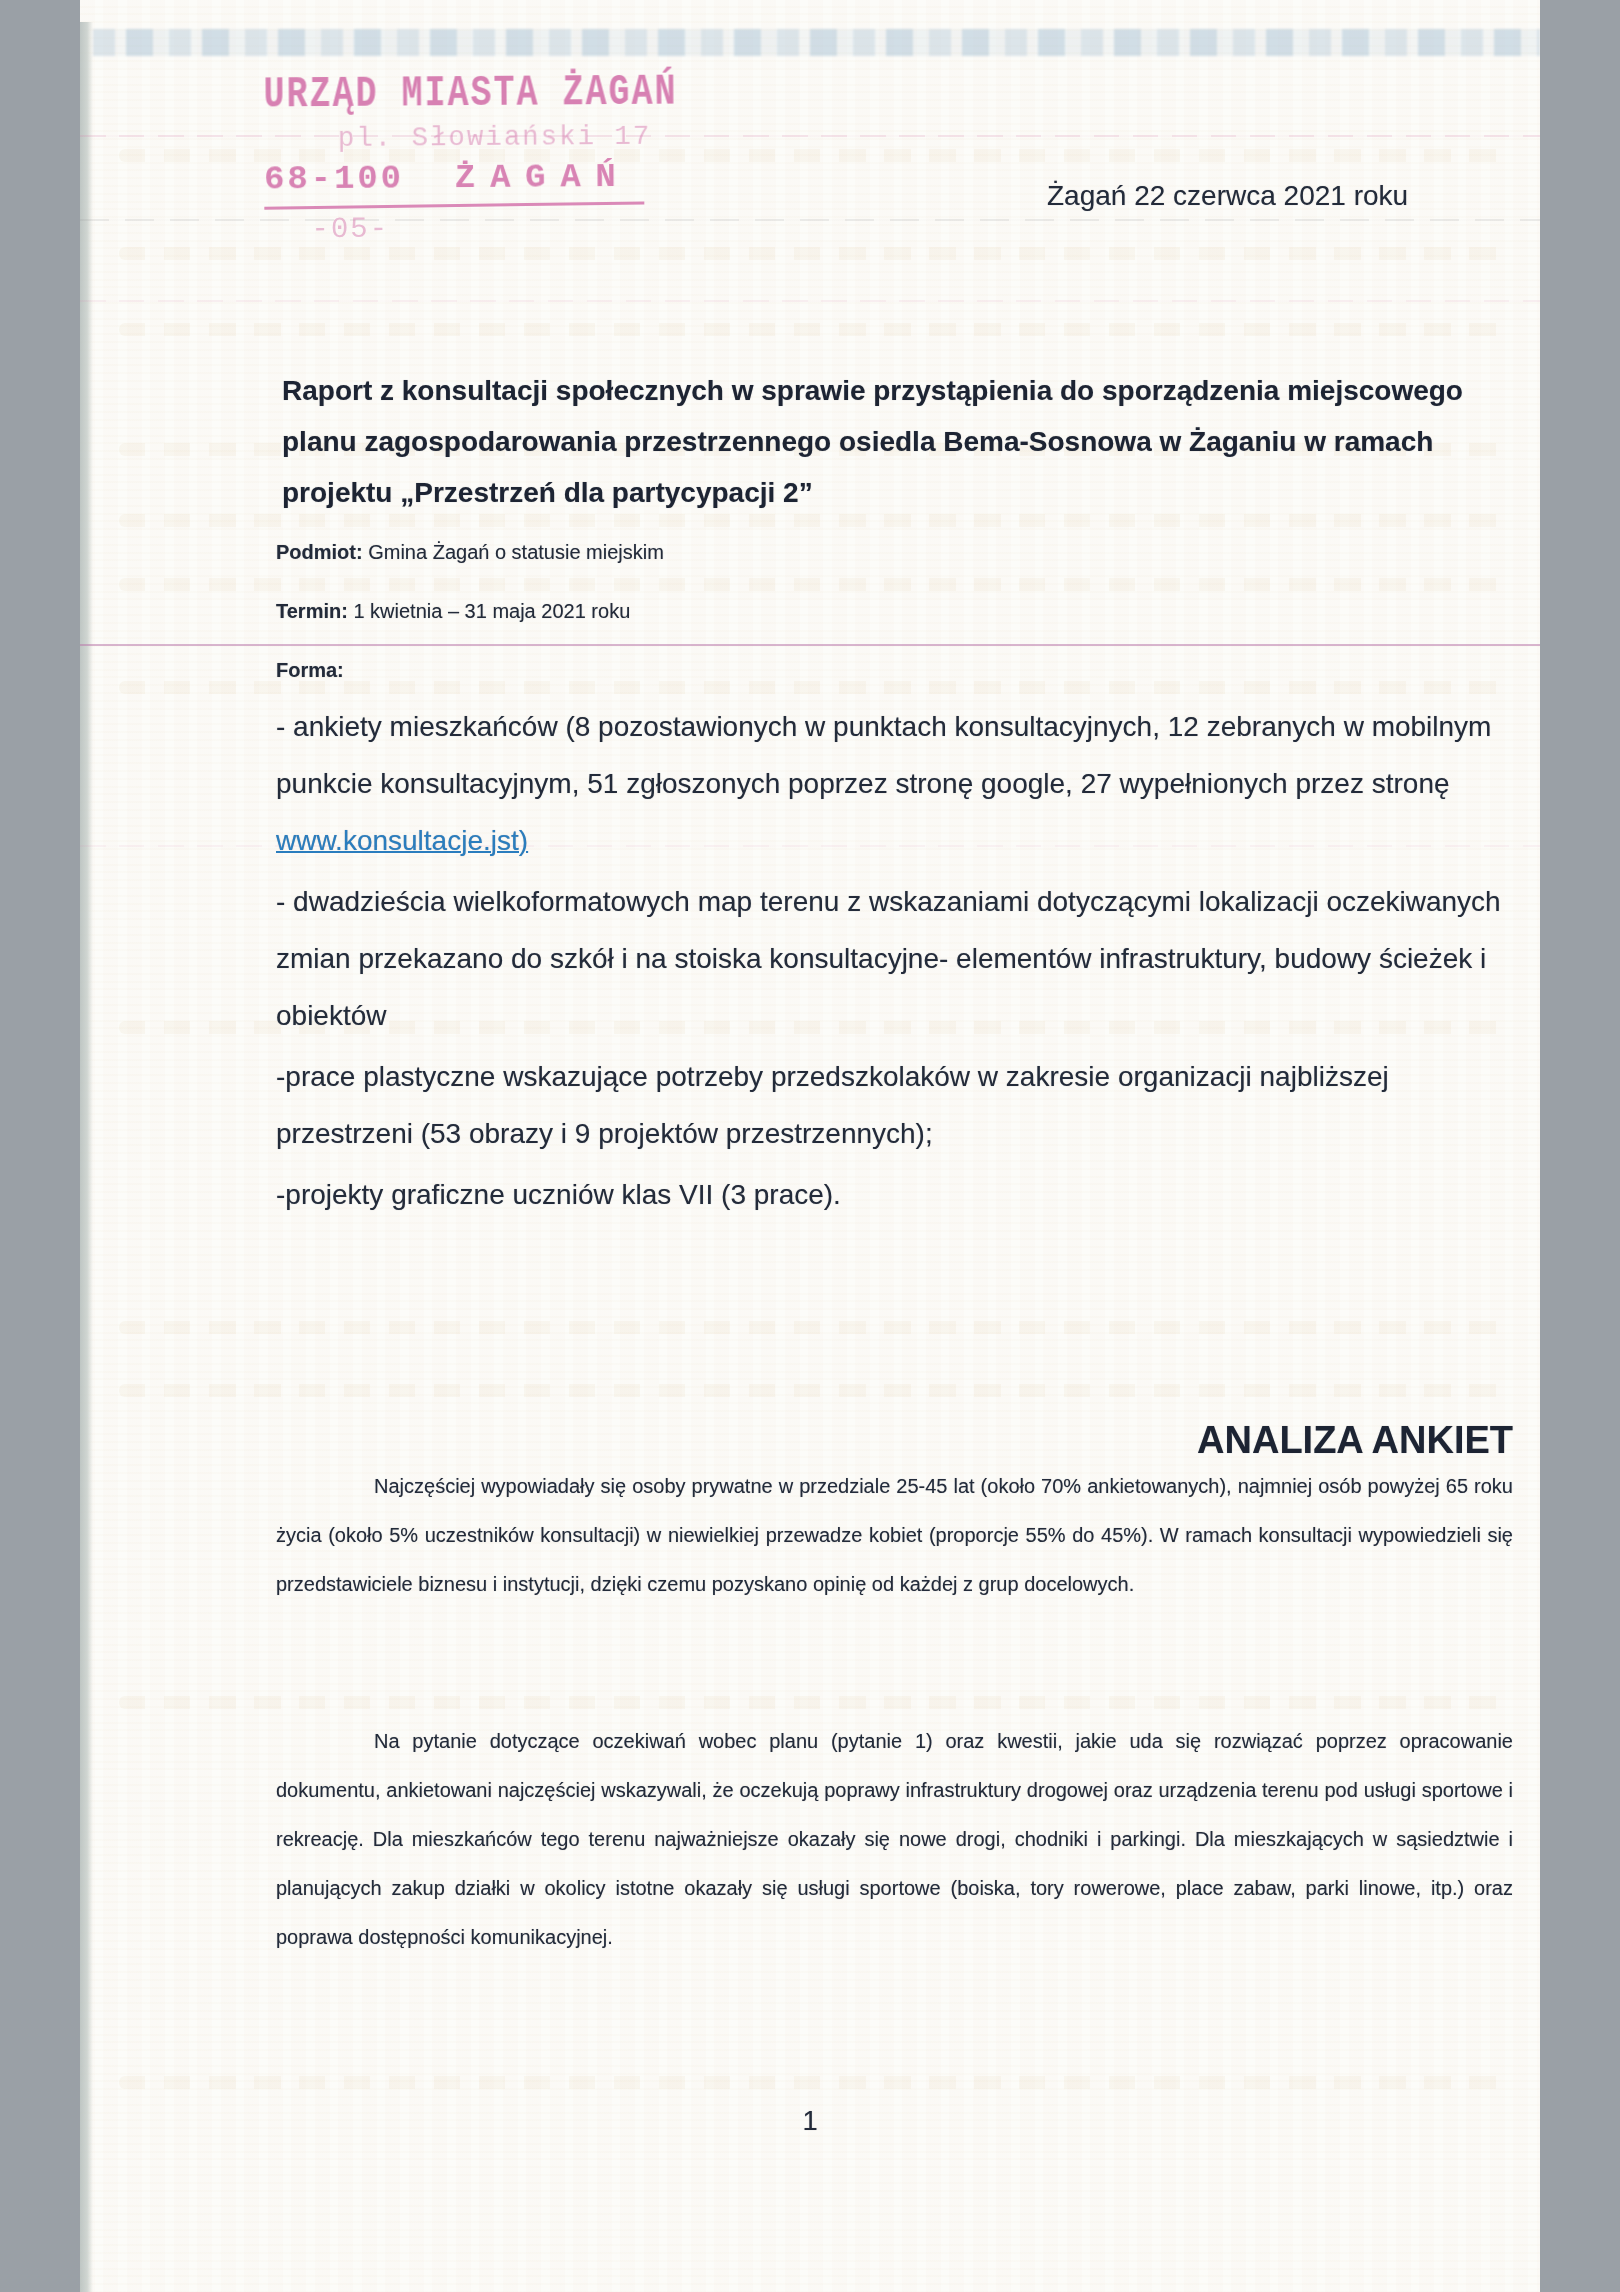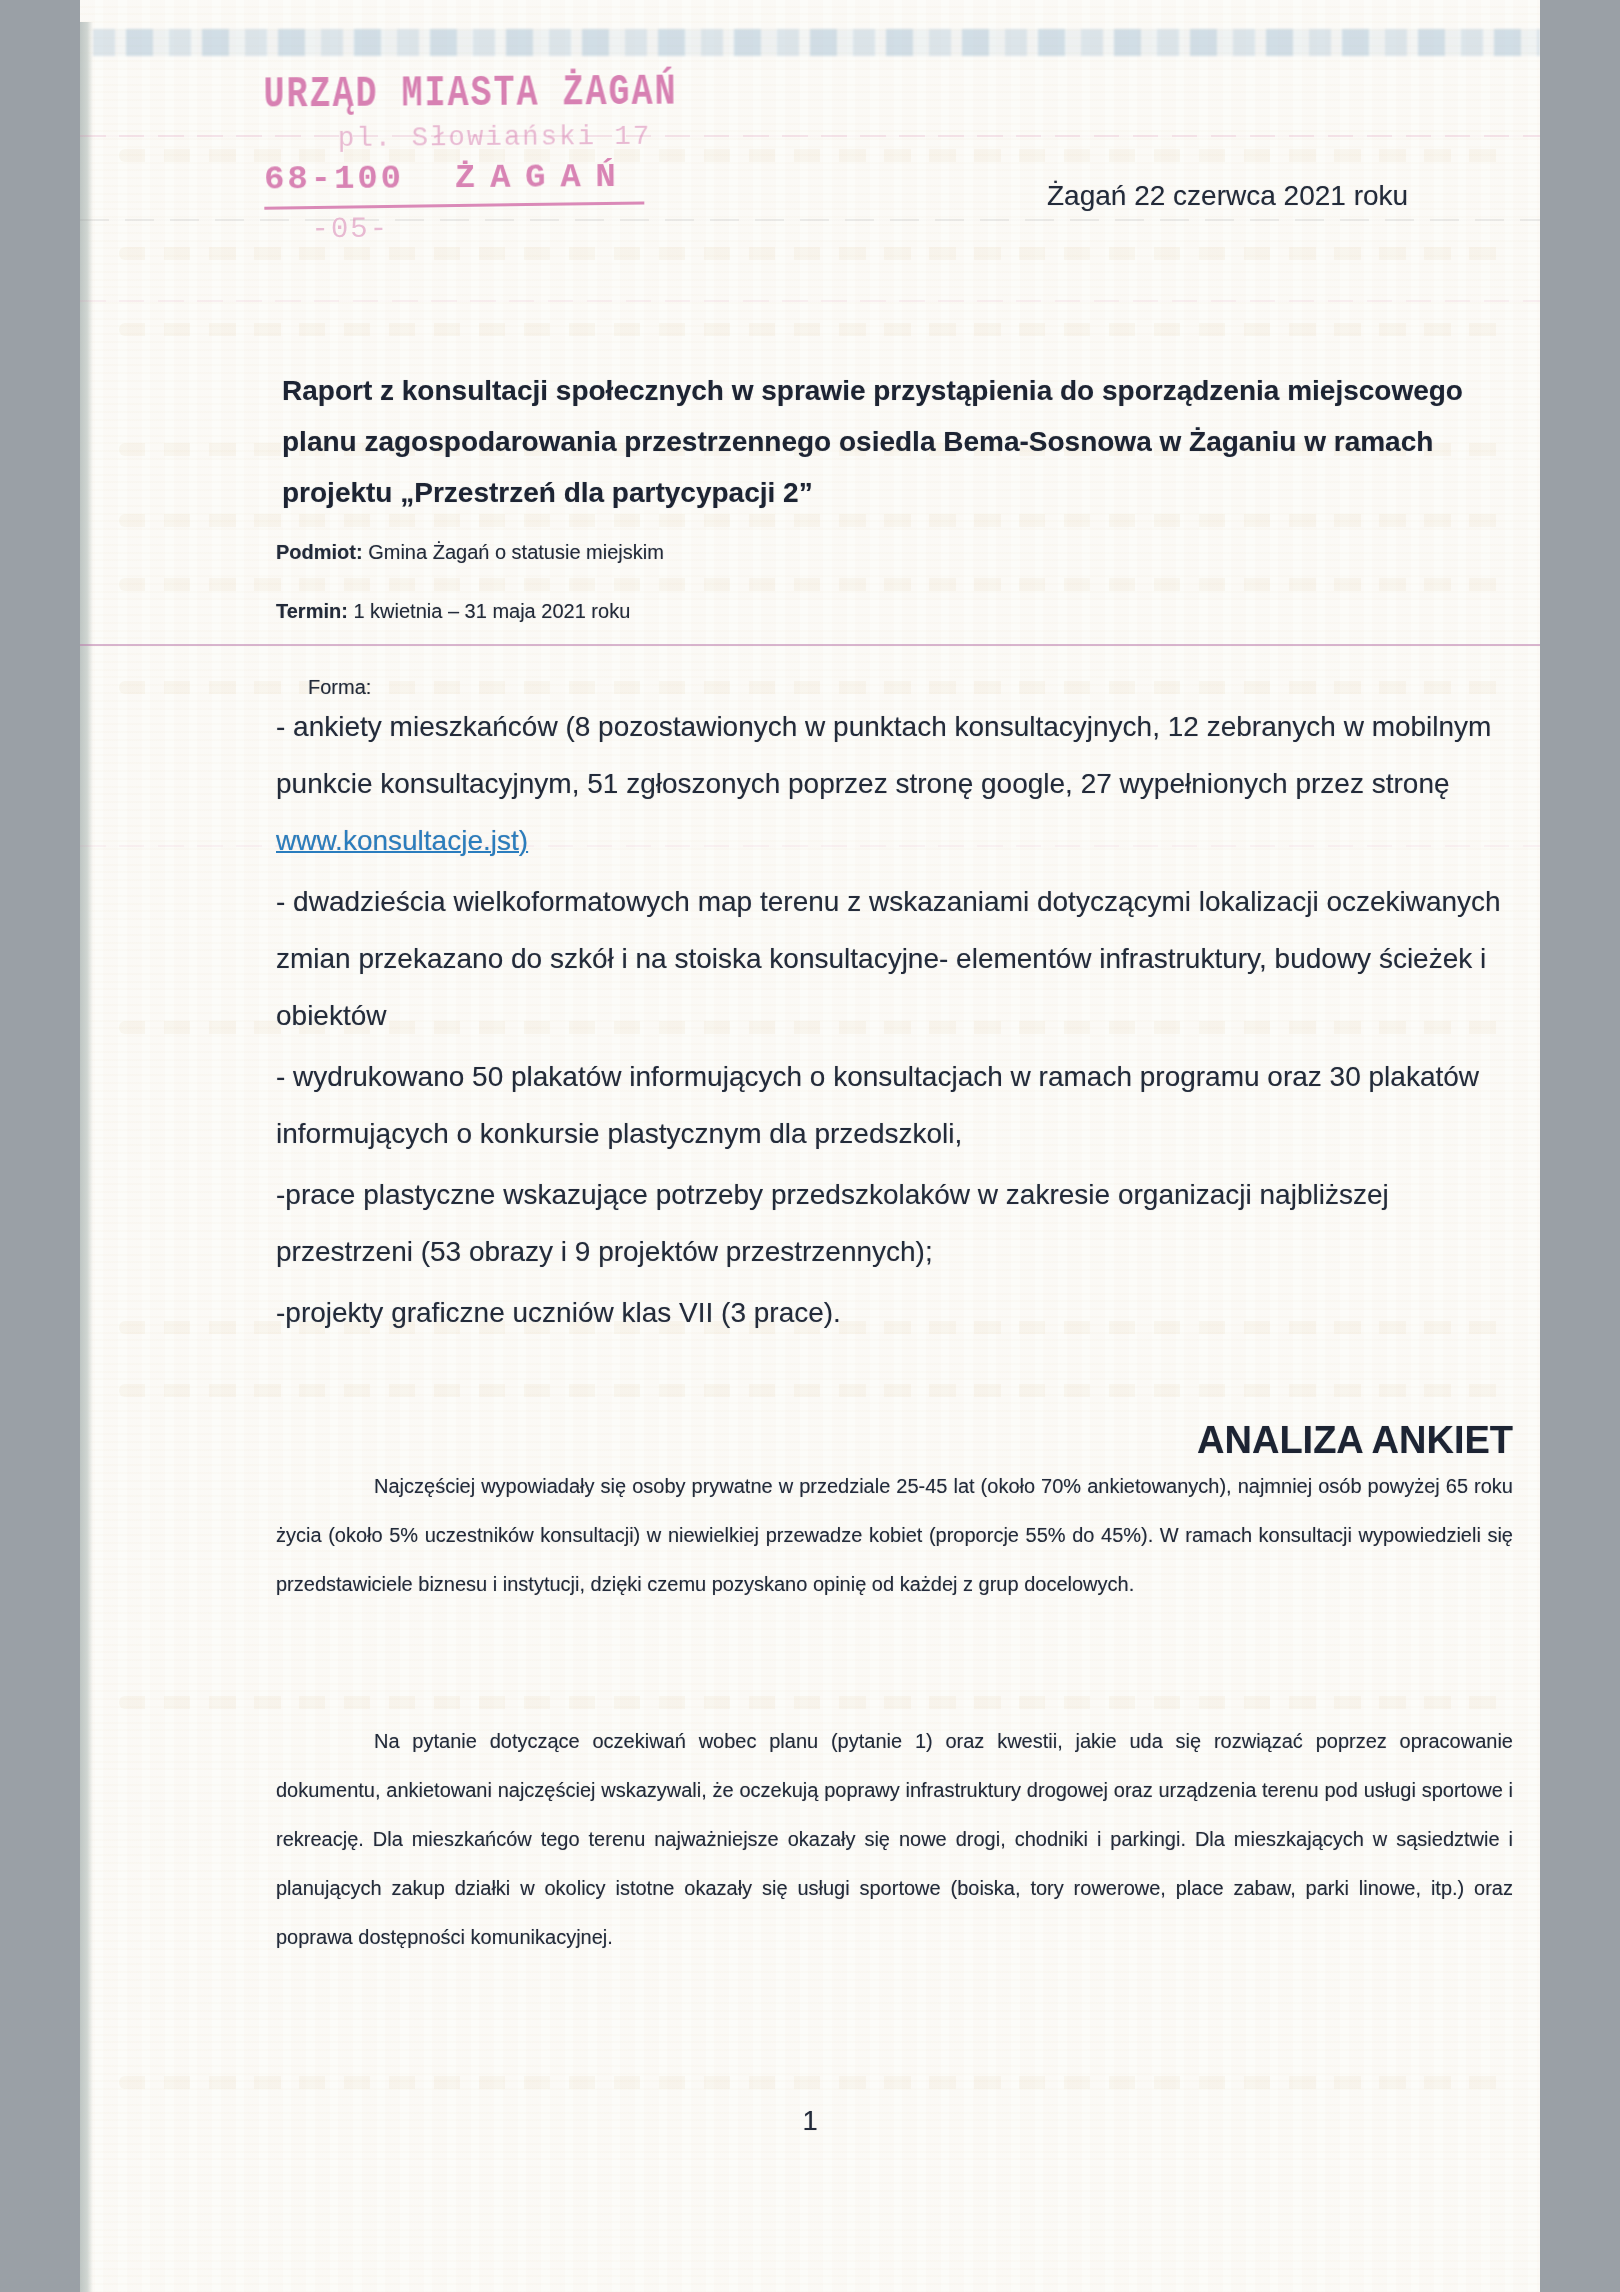--- a/index.html
+++ b/index.html
@@ -55,21 +55,21 @@
   .txt{text-shadow:0 0 1px rgba(35,43,58,.35);}
   .dateline{position:absolute;left:967px;top:180px;font-size:28px;}
   .title{
     position:absolute;left:196px;top:365px;width:1208px;
     font-size:28px;font-weight:bold;line-height:51px;color:#1d2433;margin-left:6px;
   }
   .meta{position:absolute;left:196px;font-size:20px;line-height:39px;}
   .meta .b{font-weight:bold;}
   .meta.podmiot{top:533px;}
   .meta.termin{top:592px;}
-  .meta.forma{top:668px;font-weight:normal;margin-left:32px;}
+  .meta.forma{top:651px;font-weight:bold;}
   .bullets{position:absolute;left:196px;top:698px;width:1227px;font-size:28px;line-height:57px;}
   .bullet{margin:0 0 3.9px 0;}
   .bullet a{color:#2a7dbe;text-decoration:underline;text-decoration-thickness:2px;}
   .section-heading{
     position:absolute;left:196px;top:1419px;width:1237px;
     text-align:right;font-size:38px;font-weight:bold;color:#1d2433;
   }
   .para{
     position:absolute;left:196px;width:1237px;
     font-size:20px;line-height:49px;text-align:justify;text-indent:98px;
@@ -123,21 +123,20 @@
   <div class="meta termin txt">
     <span class="b">Termin:</span><span> 1 kwietnia – 31 maja 2021 roku</span>
   </div>
   <div class="meta forma txt">Forma:</div>
 
   <div class="bullets">
     <div class="bullet txt">
       <span>- ankiety mieszkańców (8 pozostawionych w punktach konsultacyjnych, 12 zebranych w mobilnym punkcie konsultacyjnym, 51 zgłoszonych poprzez stronę google, 27 wypełnionych przez stronę </span><a href="#">www.konsultacje.jst)</a>
     </div>
     <div class="bullet txt">- dwadzieścia wielkoformatowych map terenu z wskazaniami dotyczącymi lokalizacji oczekiwanych zmian przekazano do szkół i na stoiska konsultacyjne- elementów infrastruktury, budowy ścieżek i obiektów</div>
-    <div class="bullet txt">- wydrukowano 50 plakatów informujących o konsultacjach w ramach programu oraz 30 plakatów informujących o konkursie plastycznym dla przedszkoli,</div>
     <div class="bullet txt">-prace plastyczne wskazujące potrzeby przedszkolaków w zakresie organizacji najbliższej przestrzeni (53 obrazy i 9 projektów przestrzennych);</div>
     <div class="bullet txt">-projekty graficzne uczniów klas VII (3 prace).</div>
   </div>
 
   <div class="section-heading txt">ANALIZA ANKIET</div>
   <div class="para p1 txt">Najczęściej wypowiadały się osoby prywatne w przedziale 25-45 lat (około 70% ankietowanych), najmniej osób powyżej 65 roku życia (około 5% uczestników konsultacji) w niewielkiej przewadze kobiet (proporcje 55% do 45%). W ramach konsultacji wypowiedzieli się przedstawiciele biznesu i instytucji, dzięki czemu pozyskano opinię od każdej z grup docelowych.</div>
   <div class="para p2 txt">Na pytanie dotyczące oczekiwań wobec planu (pytanie 1) oraz kwestii, jakie uda się rozwiązać poprzez opracowanie dokumentu, ankietowani najczęściej wskazywali, że oczekują poprawy infrastruktury drogowej oraz urządzenia terenu pod usługi sportowe i rekreację. Dla mieszkańców tego terenu najważniejsze okazały się nowe drogi, chodniki i parkingi. Dla mieszkających w sąsiedztwie i planujących zakup działki w okolicy istotne okazały się usługi sportowe (boiska, tory rowerowe, place zabaw, parki linowe, itp.) oraz poprawa dostępności komunikacyjnej.</div>
 
   <div class="page-number txt">1</div>
 

